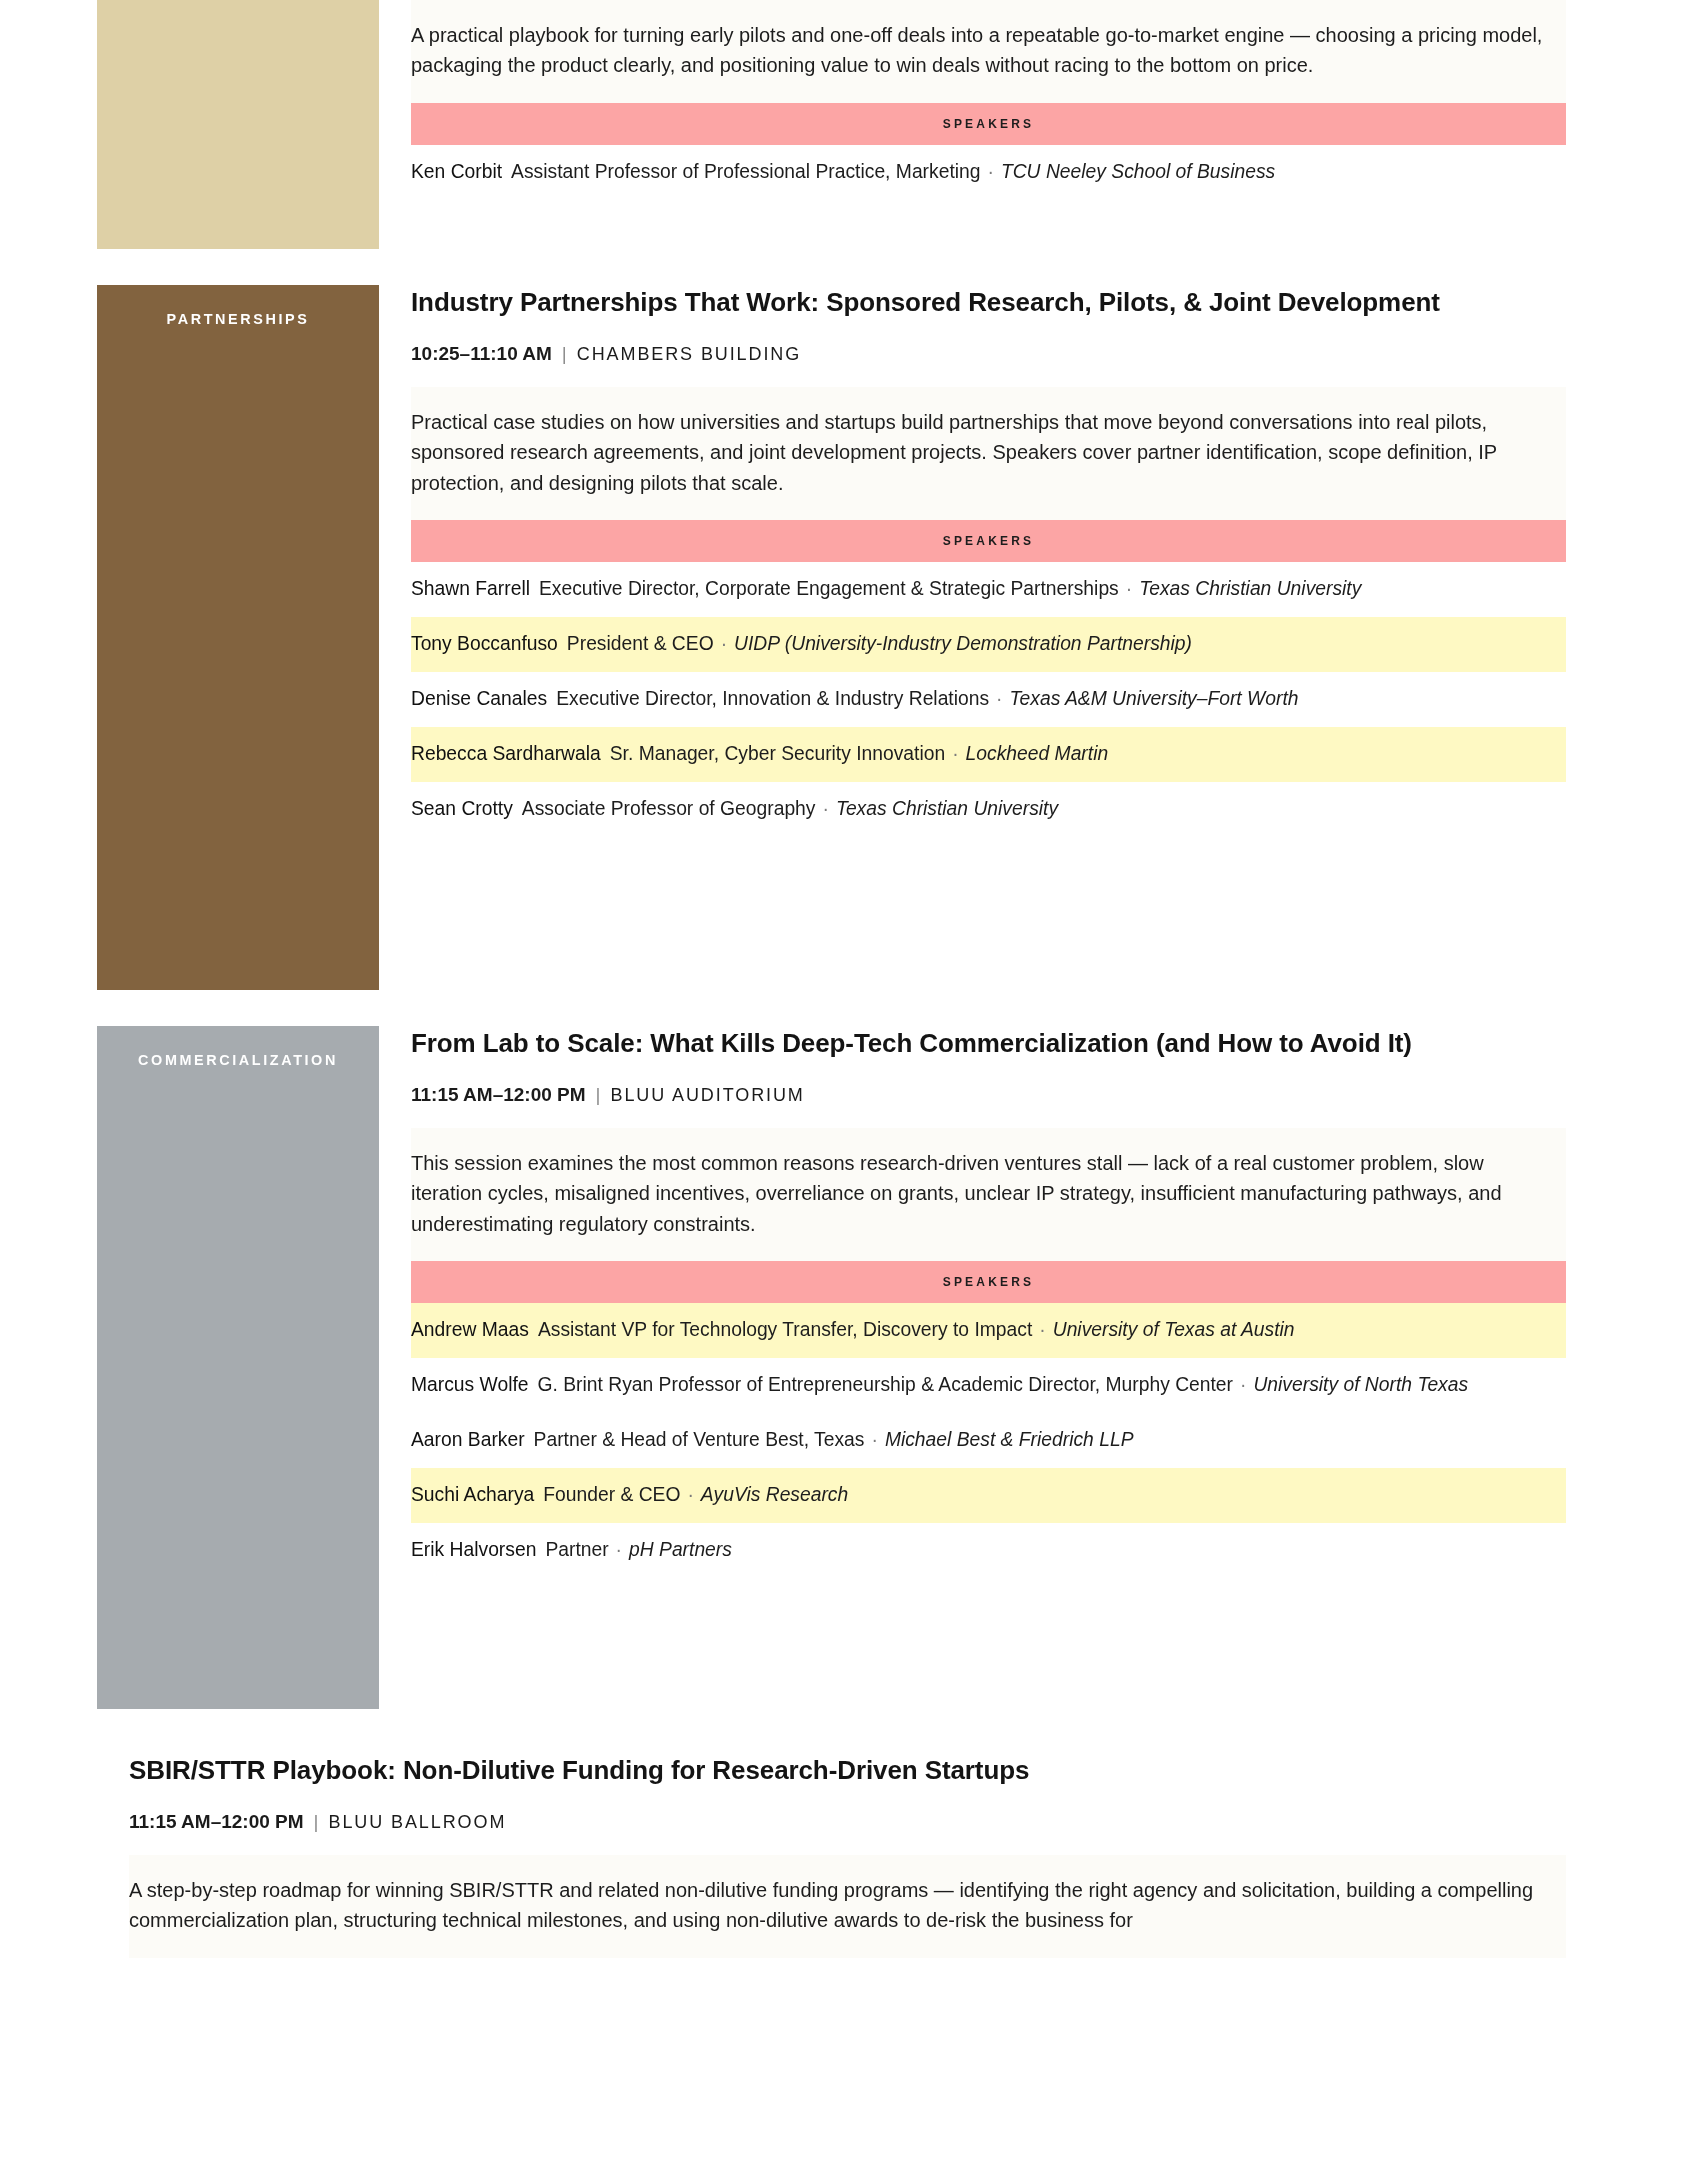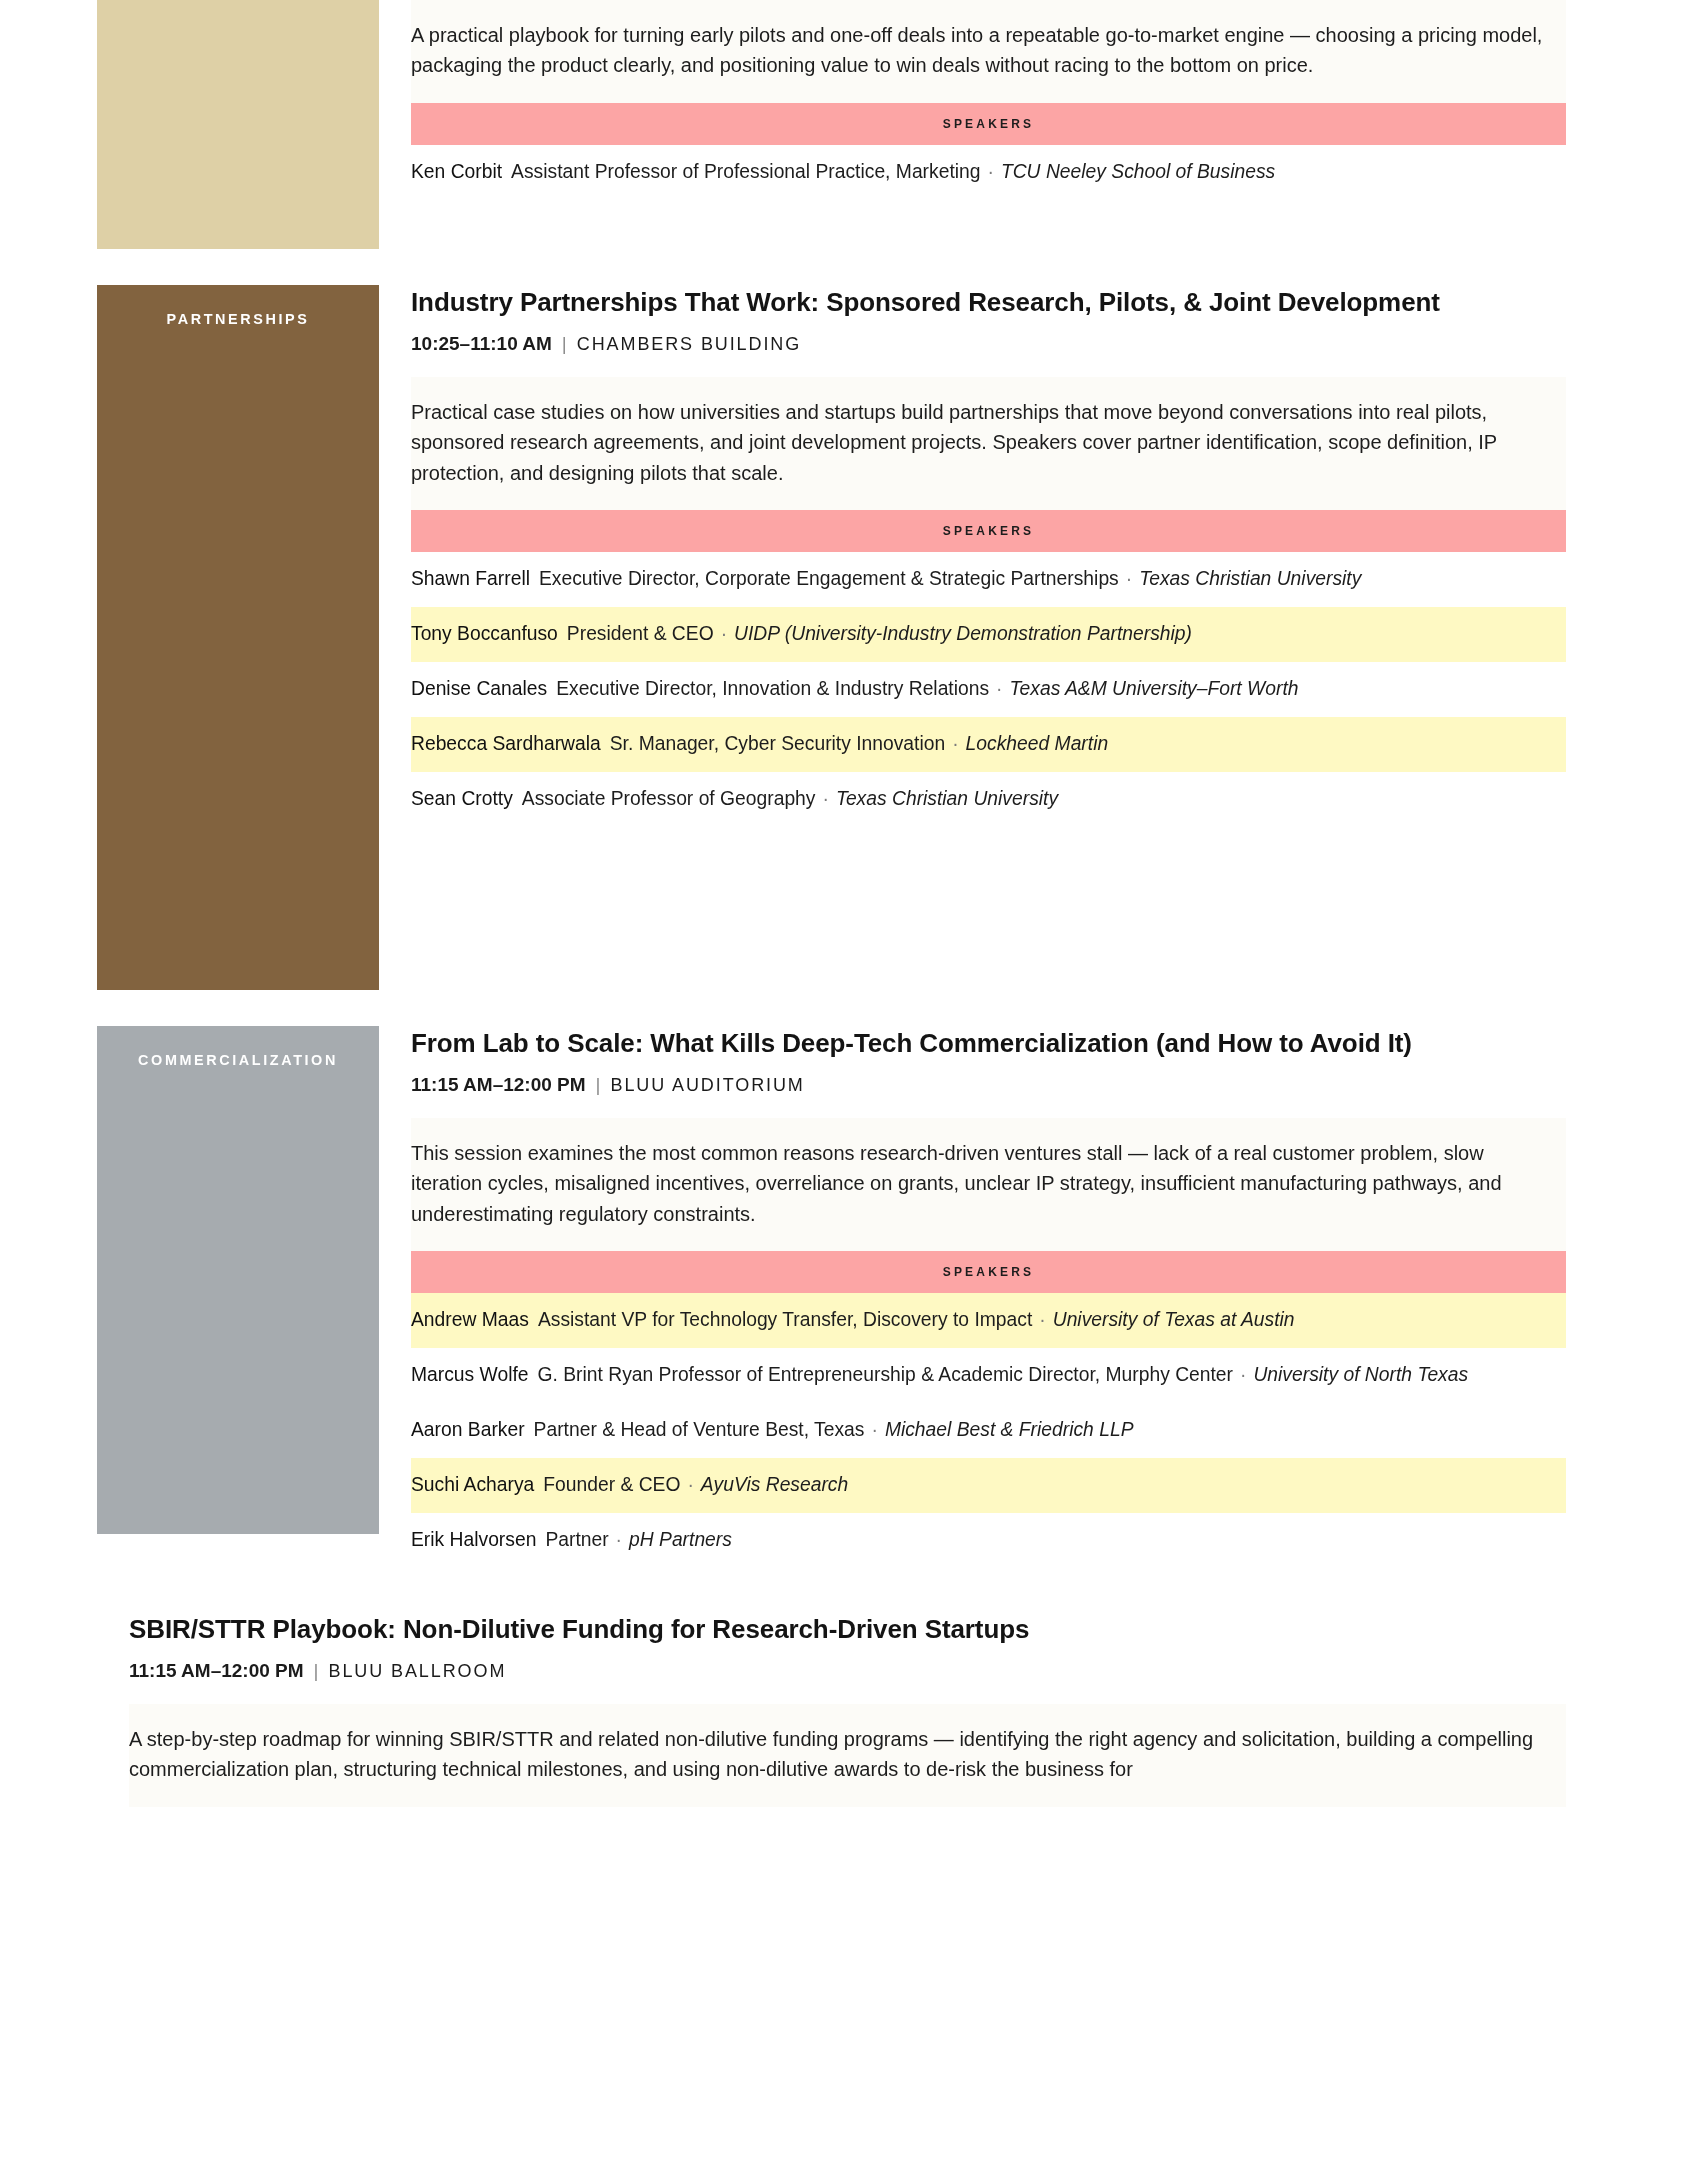--- a/index.html
+++ b/index.html
@@ -56,21 +56,21 @@
 
   .sess-title {
     font-size: 26px;
     font-weight: 700;
     line-height: 1.32;
     color: #141414;
     margin: 0;
     letter-spacing: -0.1px;
   }
   .sess-meta {
-    margin-top: 13px;
+    margin-top: 23px;
     font-size: 19px;
     line-height: 1.3;
     color: #1b1b1b;
     white-space: nowrap;
   }
   .sess-meta .time {
     font-weight: 700;
   }
   .sess-meta .sep {
     color: #8d8d8d;
@@ -173,21 +173,21 @@
       <div class="spk-row even">
         <span class="spk-name">Sean Crotty</span><span class="spk-role">Associate Professor of Geography</span><span class="spk-dot">·</span><span class="spk-org">Texas Christian University</span>
       </div>
     </div>
   </div>
 
   <div class="gap-36"></div>
 
   <div class="session">
     <div class="cat-col">
-      <div class="cat-chip" style="height:508px;background:#a6abaf;">
+      <div class="cat-chip" style="height:683px;background:#a6abaf;">
         <span>COMMERCIALIZATION</span>
       </div>
     </div>
     <div class="body-col">
       <h2 class="sess-title">From Lab to Scale: What Kills Deep-Tech Commercialization (and How to Avoid It)</h2>
       <div class="sess-meta">
         <span class="time">11:15 AM–12:00 PM</span><span class="sep">|</span><span class="room">BLUU AUDITORIUM</span>
       </div>
       <div class="desc">This session examines the most common reasons research-driven ventures stall — lack of a real customer problem, slow iteration cycles, misaligned incentives, overreliance on grants, unclear IP strategy, insufficient manufacturing pathways, and underestimating regulatory constraints.</div>
       <div class="speakers-band">SPEAKERS</div>

